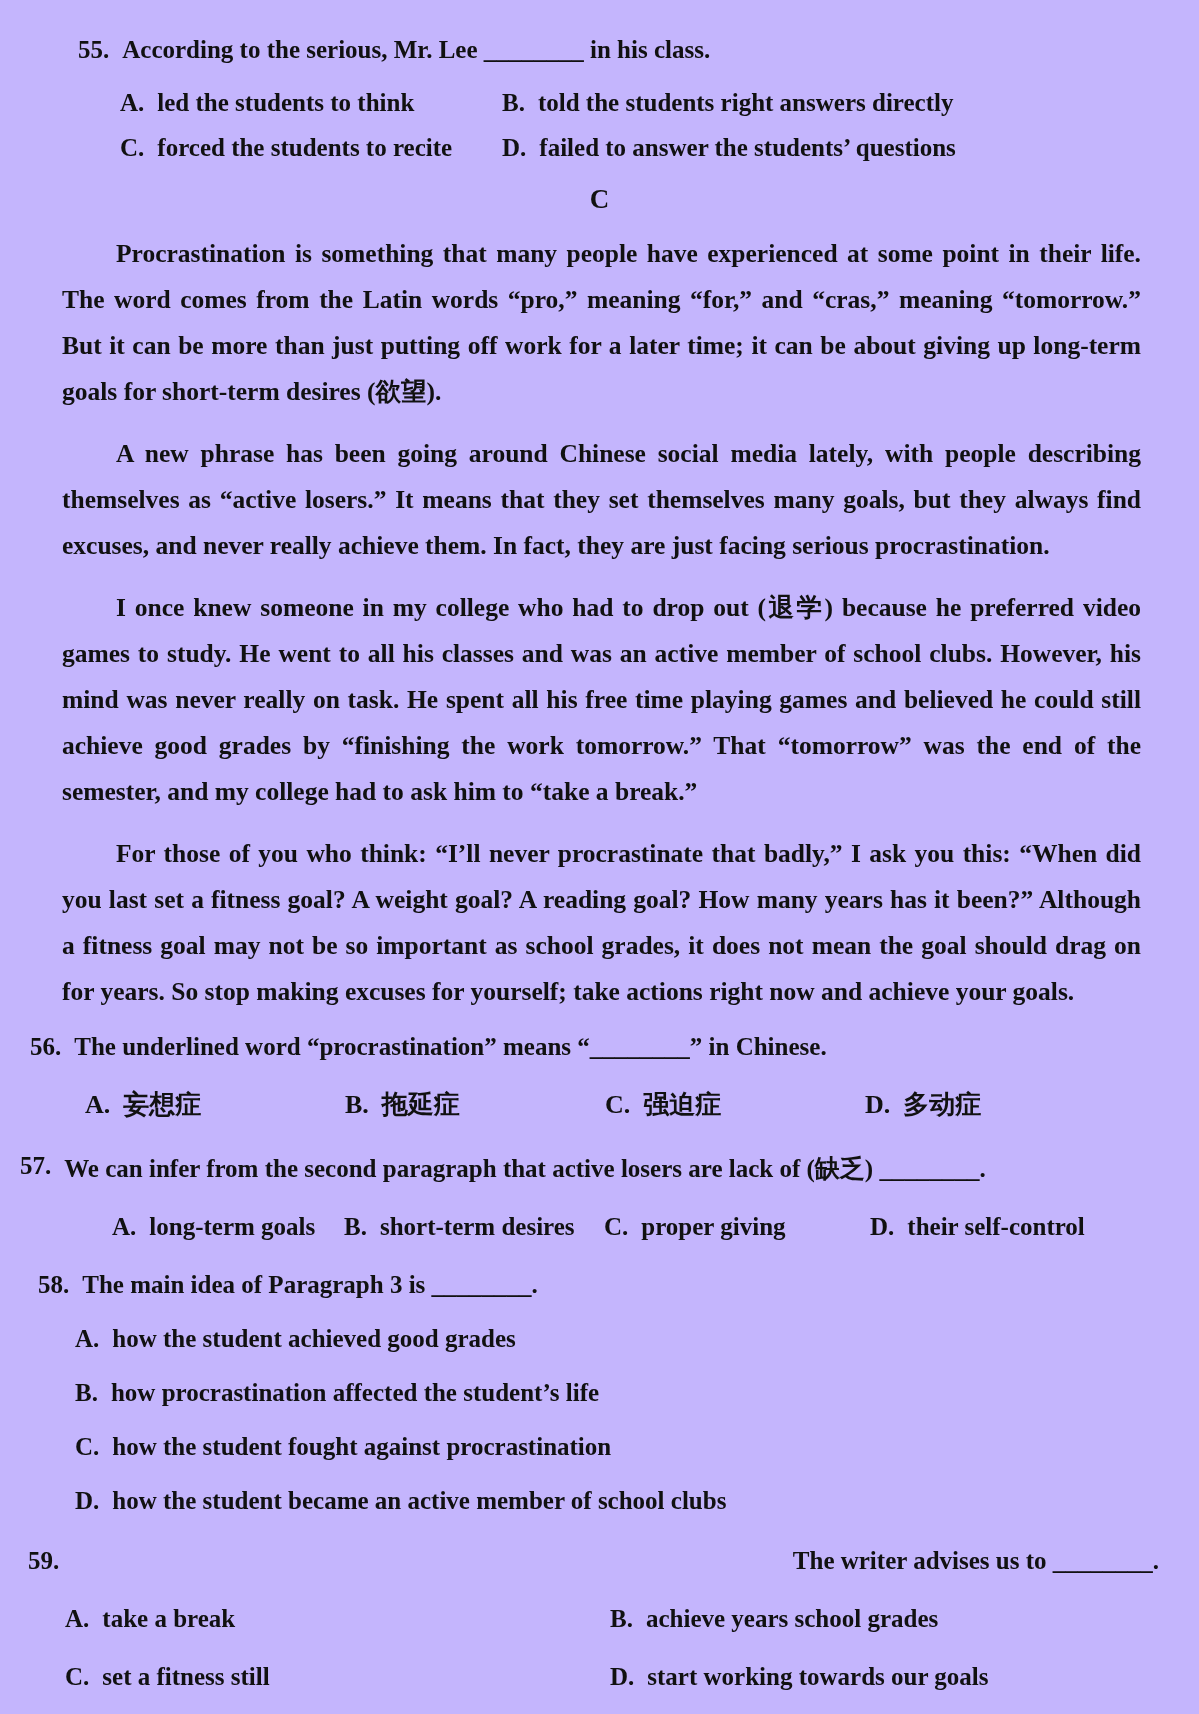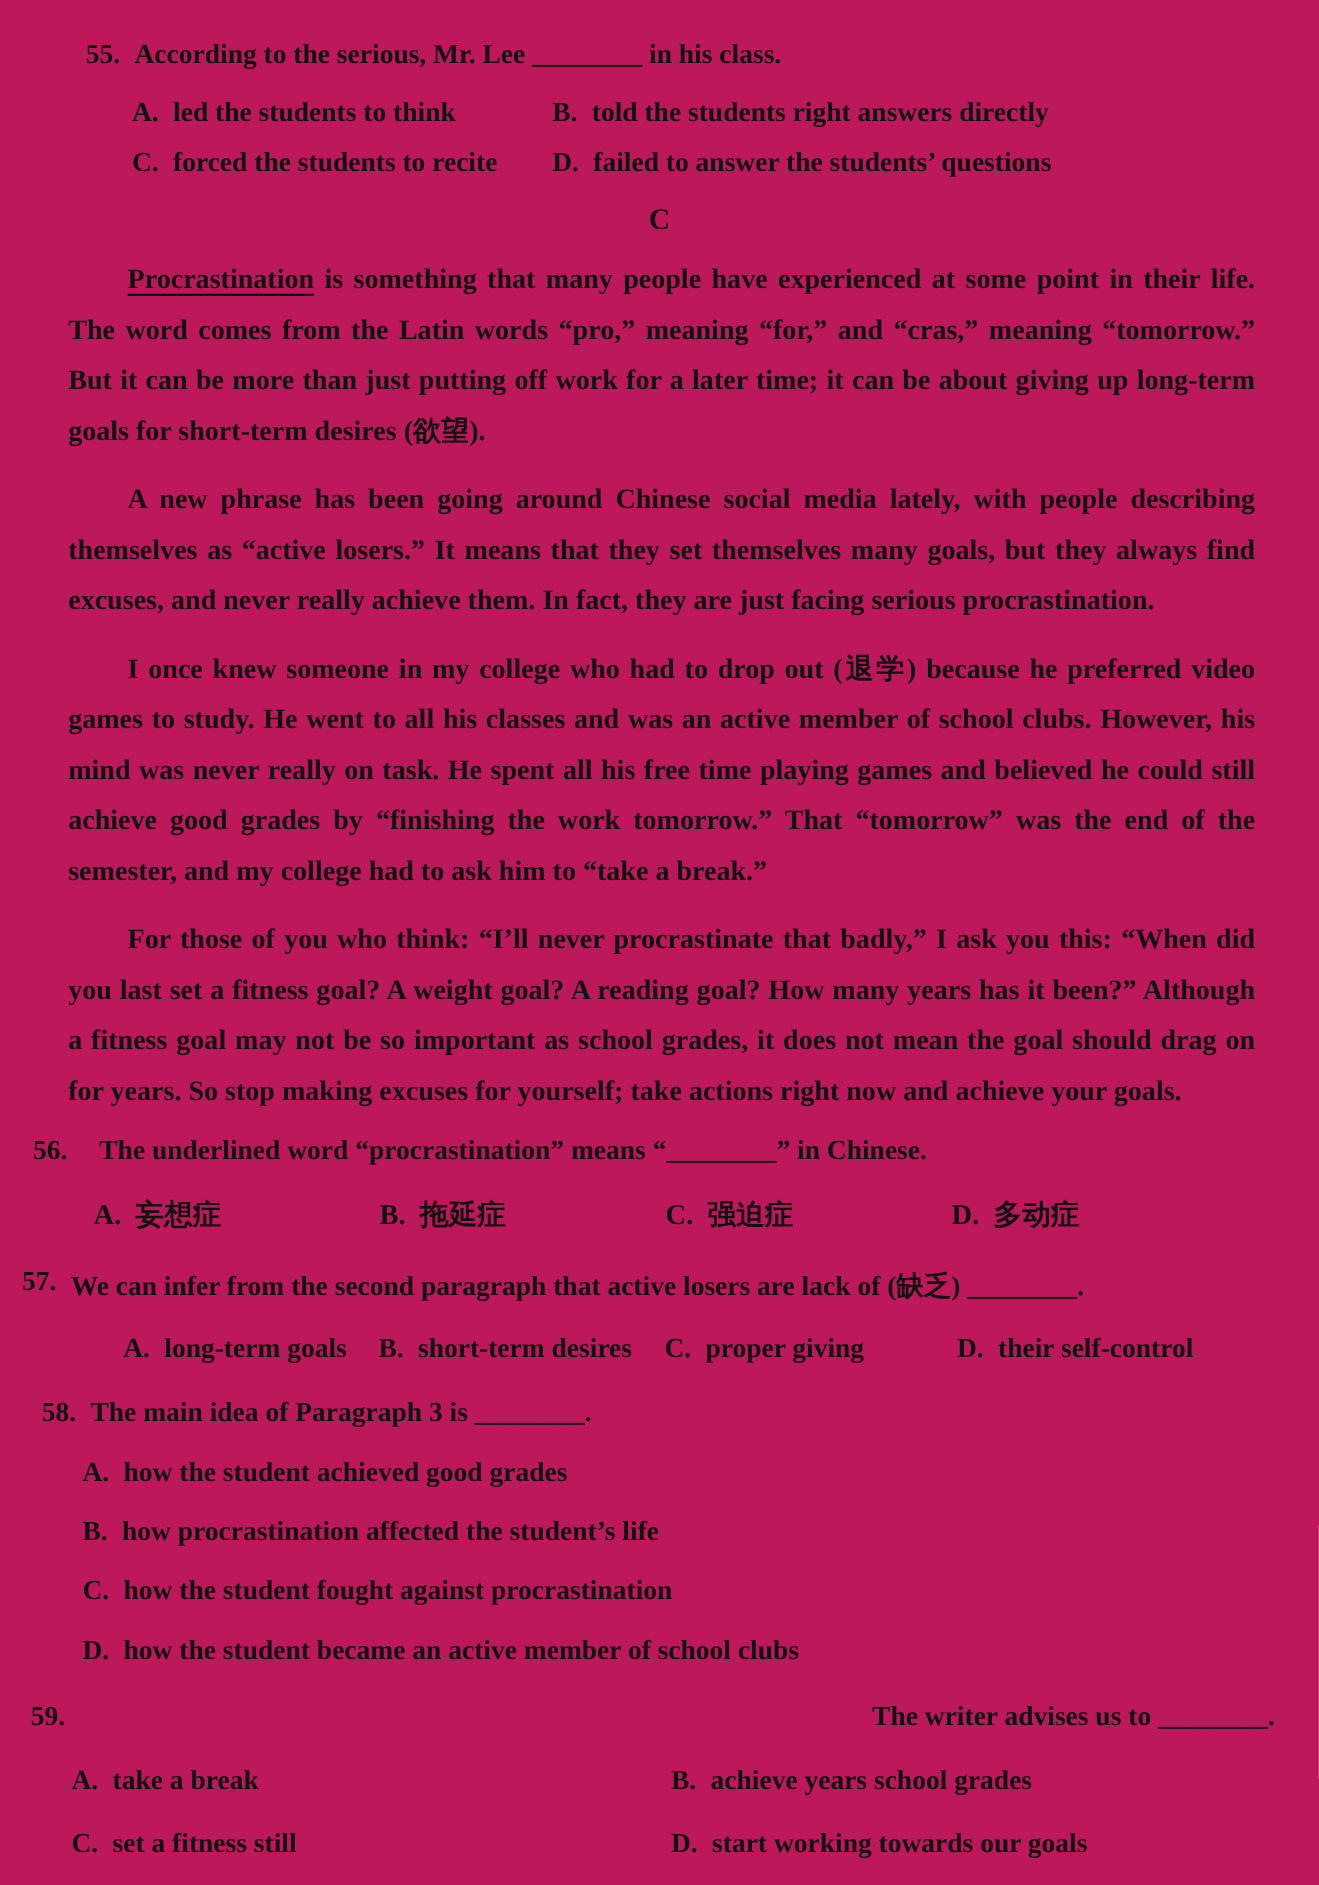--- a/index.html
+++ b/index.html
@@ -1,19 +1,19 @@
 <!DOCTYPE html>
 <html><head>
 <meta charset="utf-8">
 <style>
   html, body { margin: 0; padding: 0; background: #ffffff; }
   .page {
     width: 1199px;
     height: 1714px;
-    background: #be185d;
+    background: #c4b5fd;
     color: #111;
     font-family: "Liberation Serif", "DejaVu Serif", serif;
     font-weight: 600;
     overflow: hidden;
     position: relative;
     box-sizing: border-box;
   }
   
   .q55-line { padding: 36px 40px 0 78px; font-size: 25px; display: flex; }
   .qnum { margin-right: 13px; white-space: nowrap; }
@@ -21,25 +21,25 @@
   .optrow { display: flex; line-height: 45px; }
   .opt { display: flex; align-items: baseline; }
   .lab { margin-right: 13px; }
   .q55-opts .optrow .opt:first-child { width: 382px; flex: none; }
 
   .section-c { text-align: center; font-size: 27px; margin-top: 14px; }
 
   
   .passage { margin: 16px 58px 0 62px; font-size: 25.5px; line-height: 46px; text-align: justify; }
   .passage p { margin: 0 0 16px 0; text-indent: 54px; }
-  .underlined { text-decoration: underline; text-decoration-thickness: 2px; text-underline-offset: 5px; }
+  .underlined { text-decoration-thickness: 2px; text-underline-offset: 5px; }
 
   
   .qline { font-size: 25px; display: flex; }
-  .q56 { margin: 18px 40px 0 30px; gap: 16px; }
+  .q56 { margin: 18px 40px 0 30px; }
   .q56-opts { display: flex; margin: 26px 0 0 85px; font-size: 26px; }
   .q56-opts .opt { width: 260px; flex: none; }
   .q56-opts .opt:last-child { width: auto; }
 
   .q57 { margin: 30px 40px 0 20px; }
   .q57-opts { display: flex; margin: 28px 0 0 112px; font-size: 25px; }
   .q57-opts .opt:nth-child(1) { width: 232px; flex: none; }
   .q57-opts .opt:nth-child(2) { width: 260px; flex: none; }
   .q57-opts .opt:nth-child(3) { width: 266px; flex: none; }
 

